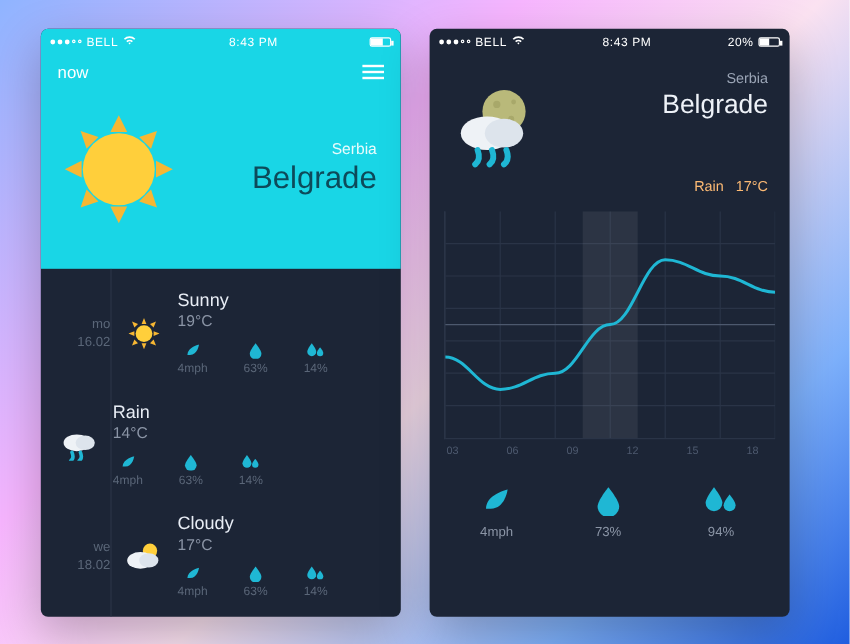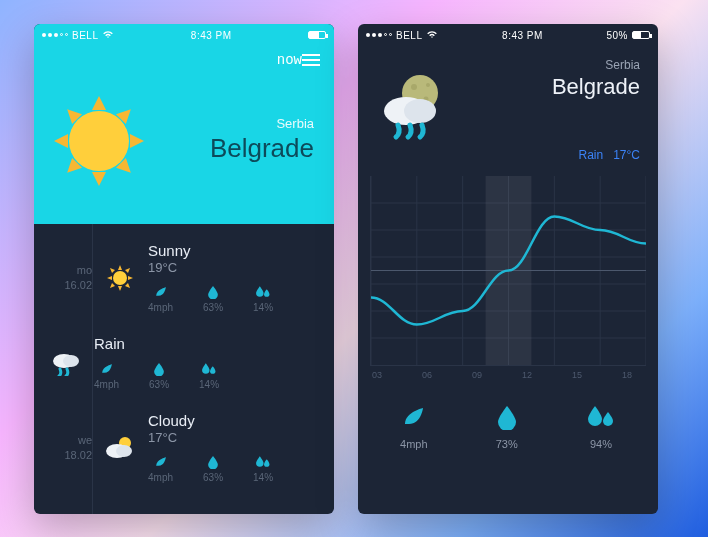--- a/index.html
+++ b/index.html
@@ -23,21 +23,21 @@
   .statusbar .sl, .statusbar .sr { display: flex; align-items: center; gap: 4px; }
   .dots { display: flex; gap: 2px; }
   .dot { width: 4px; height: 4px; border-radius: 50%; background: #fff; }
   .dot.hollow { background: transparent; border: 1px solid #fff; width: 3px; height: 3px; }
   .batt { width: 18px; height: 8px; border: 1px solid #fff; border-radius: 2px; position: relative; }
   .batt::after { content:""; position:absolute; right:-3px; top:2px; width:2px; height:4px; background:#fff; }
   .batt .fill { background:#fff; height:100%; }
   
   .p1-top { background:#19d6e6; color:#fff; height: 200px; display:flex; flex-direction:column; }
   .p1-top .statusbar { color:#fff; }
-  .p1-nav { display:flex; justify-content:flex-end; align-items:center; padding: 6px 14px 0; font-size:14px;font-family:Liberation Mono, monospace; }
+  .p1-nav { display:flex; justify-content:space-between; align-items:center; padding: 6px 14px 0; font-size:14px; }
   .menu-icon { display:flex; flex-direction:column; gap:3px; cursor:pointer; }
   .menu-icon span { width:18px; height:2px; background:#fff; display:block; }
   .p1-hero { flex:1; display:flex; align-items:center; justify-content:space-between; padding: 0 20px 10px; }
   .sun-big { width:90px; height:90px; position:relative; }
   .sun-core { width:60px; height:60px; background:#ffcf3b; border-radius:50%; position:absolute; top:15px; left:15px; }
   .sun-ray { position:absolute; width:0; height:0; border-left:7px solid transparent; border-right:7px solid transparent; border-bottom:14px solid #f7b733; left:38px; transform-origin:7px 45px; }
   .loc-block { text-align:right; }
   .loc-block .country { font-size:13px; color:#e8fbfc; }
   .loc-block .city { font-size:26px; color:#0d4a5a; margin:2px 0; }
   .loc-block .cond { font-size:13px; color:#e8fbfc; }
@@ -56,21 +56,21 @@
   .fstat svg { display:block; }
   
   .ico-sun { width:26px; height:26px; }
   .ico-cloud-rain, .ico-cloud-sun { width:30px; height:26px; }
   
   .p2 { background:#1c2536; }
   .p2-hero { display:flex; align-items:center; justify-content:space-between; padding: 12px 18px 8px; }
   .p2-loc { text-align:right; }
   .p2-loc .country { font-size:12px; color:#9aa4b5; }
   .p2-loc .city { font-size:22px; color:#eef2f8; margin:2px 0; }
-  .p2-loc .cond { font-size:12px; color:#3b82f6;margin-top:48px; }
+  .p2-loc .cond { font-size:12px; color:#fdba74;margin-top:48px; }
   .p2-loc .cond span+span { margin-left:10px; }
   .chart { padding: 6px 12px 4px; }
   .chart-box { position:relative; height:190px; border-left:1px solid #2a3447; border-bottom:1px solid #2a3447; }
   .grid line { stroke:#2a3447; stroke-width:1; }
   .ticks { display:flex; justify-content:space-between; font-size:9px; color:#4d596e; padding:4px 2px 0;gap:40px; }
   .p2-stats { display:flex; justify-content:space-around; padding:20px 8px 0; }
   .p2-stat { display:flex; flex-direction:column; align-items:center; gap:8px; font-size:11px; color:#8b95a6; }
   .p2-stat svg { display:block; }
 </style>
 </head>
@@ -179,20 +179,21 @@
           <div class="ficon">
             <svg class="ico-cloud-rain" viewBox="0 0 30 26">
               <ellipse cx="13" cy="11" rx="11" ry="7" fill="#eef2f6"></ellipse>
               <ellipse cx="20" cy="11" rx="8" ry="6" fill="#dde4ec"></ellipse>
               <path d="M9 19 q2 5 -1 7" stroke="#1fb7d4" stroke-width="3" fill="none" stroke-linecap="round"></path>
               <path d="M16 19 q2 5 -1 7" stroke="#1fb7d4" stroke-width="3" fill="none" stroke-linecap="round"></path>
             </svg>
           </div>
           <div class="fmain">
             <div class="fcond">Rain</div>
+            <div class="ftemp">14°C</div>
             <div class="fstats">
               <div class="fstat">
                 <svg width="14" height="14" viewBox="0 0 26 26">
                   <path d="M4 20 C4 8 22 4 22 4 C22 4 20 20 8 20 Z" fill="#1fb7d4"></path>
                 </svg>
                 <span>4mph</span>
               </div>
               <div class="fstat">
                 <svg width="12" height="14" viewBox="0 0 22 26">
                   <path d="M11 2 C11 2 20 13 20 18 A9 9 0 0 1 2 18 C2 13 11 2 11 2 Z" fill="#1fb7d4"></path>
@@ -260,21 +261,21 @@
       </div>
       <span>BELL</span>
       <span>
         <svg width="12" height="9" viewBox="0 0 12 9">
             <path d="M6 8 L7 6.8 A2 2 0 0 0 5 6.8 Z M3.2 5.2 A4 4 0 0 1 8.8 5.2 L7.8 6.2 A2.6 2.6 0 0 0 4.2 6.2 Z M1.2 3.2 A6.7 6.7 0 0 1 10.8 3.2 L9.8 4.2 A5.3 5.3 0 0 0 2.2 4.2 Z" fill="#fff"></path>
           </svg>
       </span>
     </div>
     <span>8:43 PM</span>
     <div class="sr">
-      <span>50%</span>
+      <span>20%</span>
       <div class="batt">
           <div class="fill" style="width:50%"></div>
         </div>
     </div>
   </div>
 
   <div class="p2-hero">
     <div>
       <svg width="78" height="74" viewBox="0 0 78 74">
         <circle cx="44" cy="22" r="18" fill="#b9b97a"></circle>

